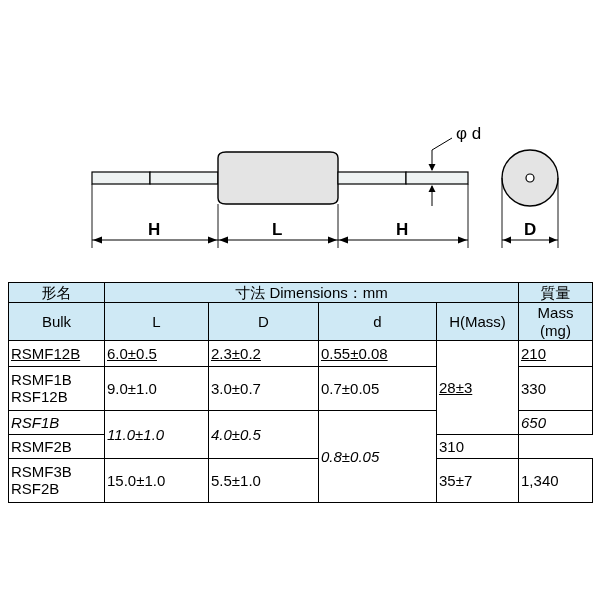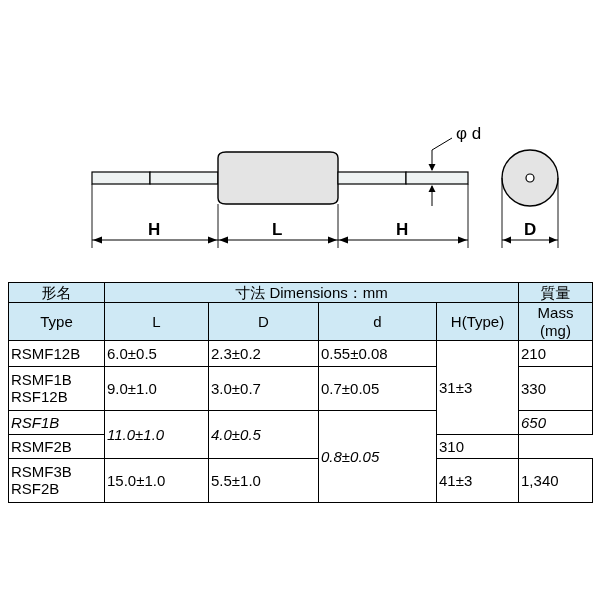--- a/index.html
+++ b/index.html
@@ -158,36 +158,36 @@
         <col class="col-h">
         <col class="col-mass">
       </colgroup>
       <thead>
         <tr>
           <th class="hdr" rowspan="1">形名</th>
           <th class="hdr" colspan="4">寸法 Dimensions：mm</th>
           <th class="hdr">質量</th>
         </tr>
         <tr>
-          <th class="hdr">Type</th>
+          <th class="hdr">Bulk</th>
           <th class="hdr">L</th>
           <th class="hdr">D</th>
           <th class="hdr">d</th>
-          <th class="hdr">H(Type)</th>
+          <th class="hdr">H(Mass)</th>
           <th class="hdr">Mass (mg)</th>
         </tr>
       </thead>
       <tbody>
 
-        <tr style="height:26px;">
+        <tr style="height:26px;text-decoration:underline;">
           <td class="type-cell">RSMF12B</td>
           <td>6.0±0.5</td>
           <td>2.3±0.2</td>
           <td>0.55±0.08</td>
-          <td rowspan="3">31±3</td>
+          <td rowspan="3">28±3</td>
           <td>210</td>
         </tr>
 
         <tr style="height:44px;">
           <td class="type-cell two-line">
             <div>RSMF1B</div>
             <div>RSF12B</div>
           </td>
           <td>9.0±1.0</td>
           <td>3.0±0.7</td>
@@ -208,20 +208,20 @@
           <td>310</td>
         </tr>
 
         <tr style="height:44px;">
           <td class="type-cell two-line">
             <div>RSMF3B</div>
             <div>RSF2B</div>
           </td>
           <td>15.0±1.0</td>
           <td>5.5±1.0</td>
-          <td>41±3</td>
+          <td>35±7</td>
           <td>1,340</td>
         </tr>
       </tbody>
     </table>
   </div>
 
 </div>
 
 </body></html>

